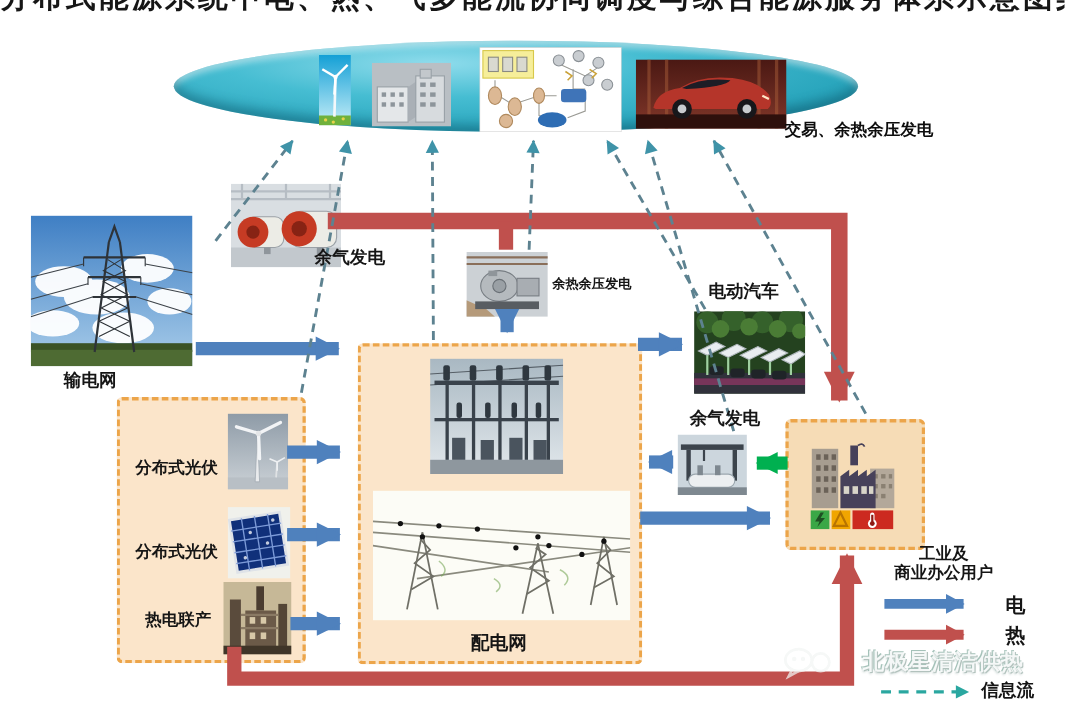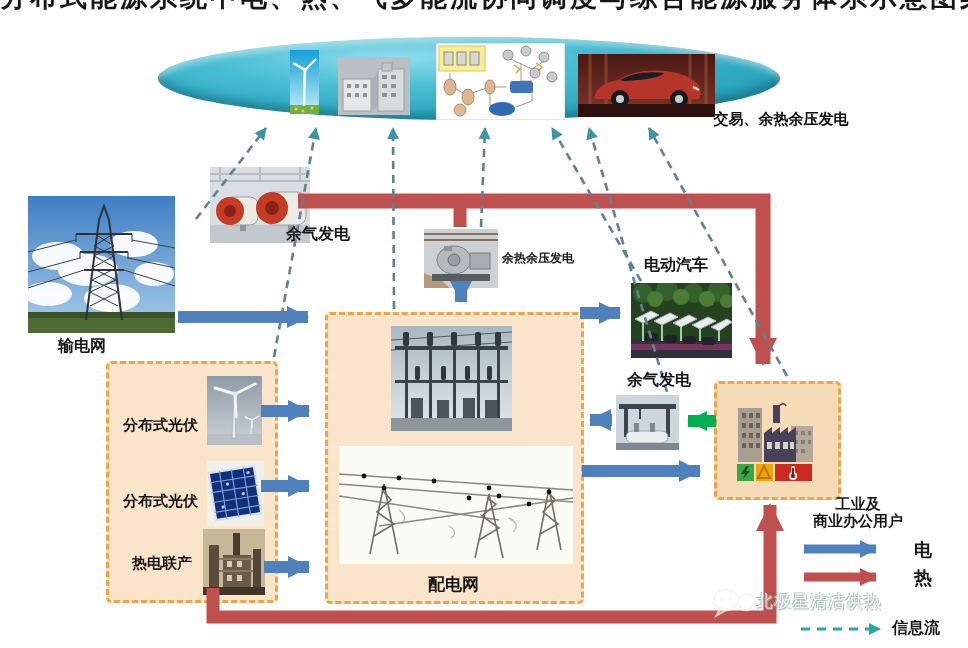--- a/index.html
+++ b/index.html
@@ -13,22 +13,22 @@
   #toptxt{position:absolute;left:0;top:0;width:968px;height:13px;overflow:hidden;z-index:6;}
   #toptxt div{margin-top:-21px;font-size:27px;font-weight:bold;letter-spacing:3px;white-space:nowrap;color:#161616;}
   .ellipse{position:absolute;left:158px;top:37px;width:622px;height:83px;border-radius:50%;
     background:radial-gradient(ellipse at 38% 25%, #8fdcec 0%, #46bdd2 35%, #2aa6bd 70%, #147e97 100%);
     box-shadow:inset 0 -6px 10px rgba(10,80,100,.45), inset 0 4px 6px rgba(255,255,255,.5);
     z-index:2;}
   .gis{position:absolute;left:688px;top:110px;width:186px;text-align:center;font-weight:bold;
        font-size:15px;line-height:18px;color:#0d0d0d;z-index:6;}
   .legendtxt{font-size:18px;}
   .wm{position:absolute;left:712px;top:584px;z-index:7;display:flex;align-items:center;opacity:.8;}
-  .wm .wmtext{font-size:17px;font-weight:normal;letter-spacing:1px;color:rgba(250,252,252,.92);
-      text-shadow:1px 1px 0 #9fb3ad,-1px -1px 0 #8fb3a8,0 2px 2px rgba(70,110,100,.35);}
+  .wm .wmtext{font-size:20px;font-weight:bold;letter-spacing:1px;color:rgba(250,252,252,.92);
+      text-shadow:1px 1px 0 #9fb3ad,-1px -1px 0 #8fb3a8,0 2px 2px rgba(70,110,100,.35);margin-left:28px;}
 </style>
 </head>
 <body>
 
 <div class="canvas">
 
   <div id="toptxt">
     <div>分布式能源系统中电、热、气多能流协同调度与综合能源服务体系示意图架构</div>
   </div>
 

